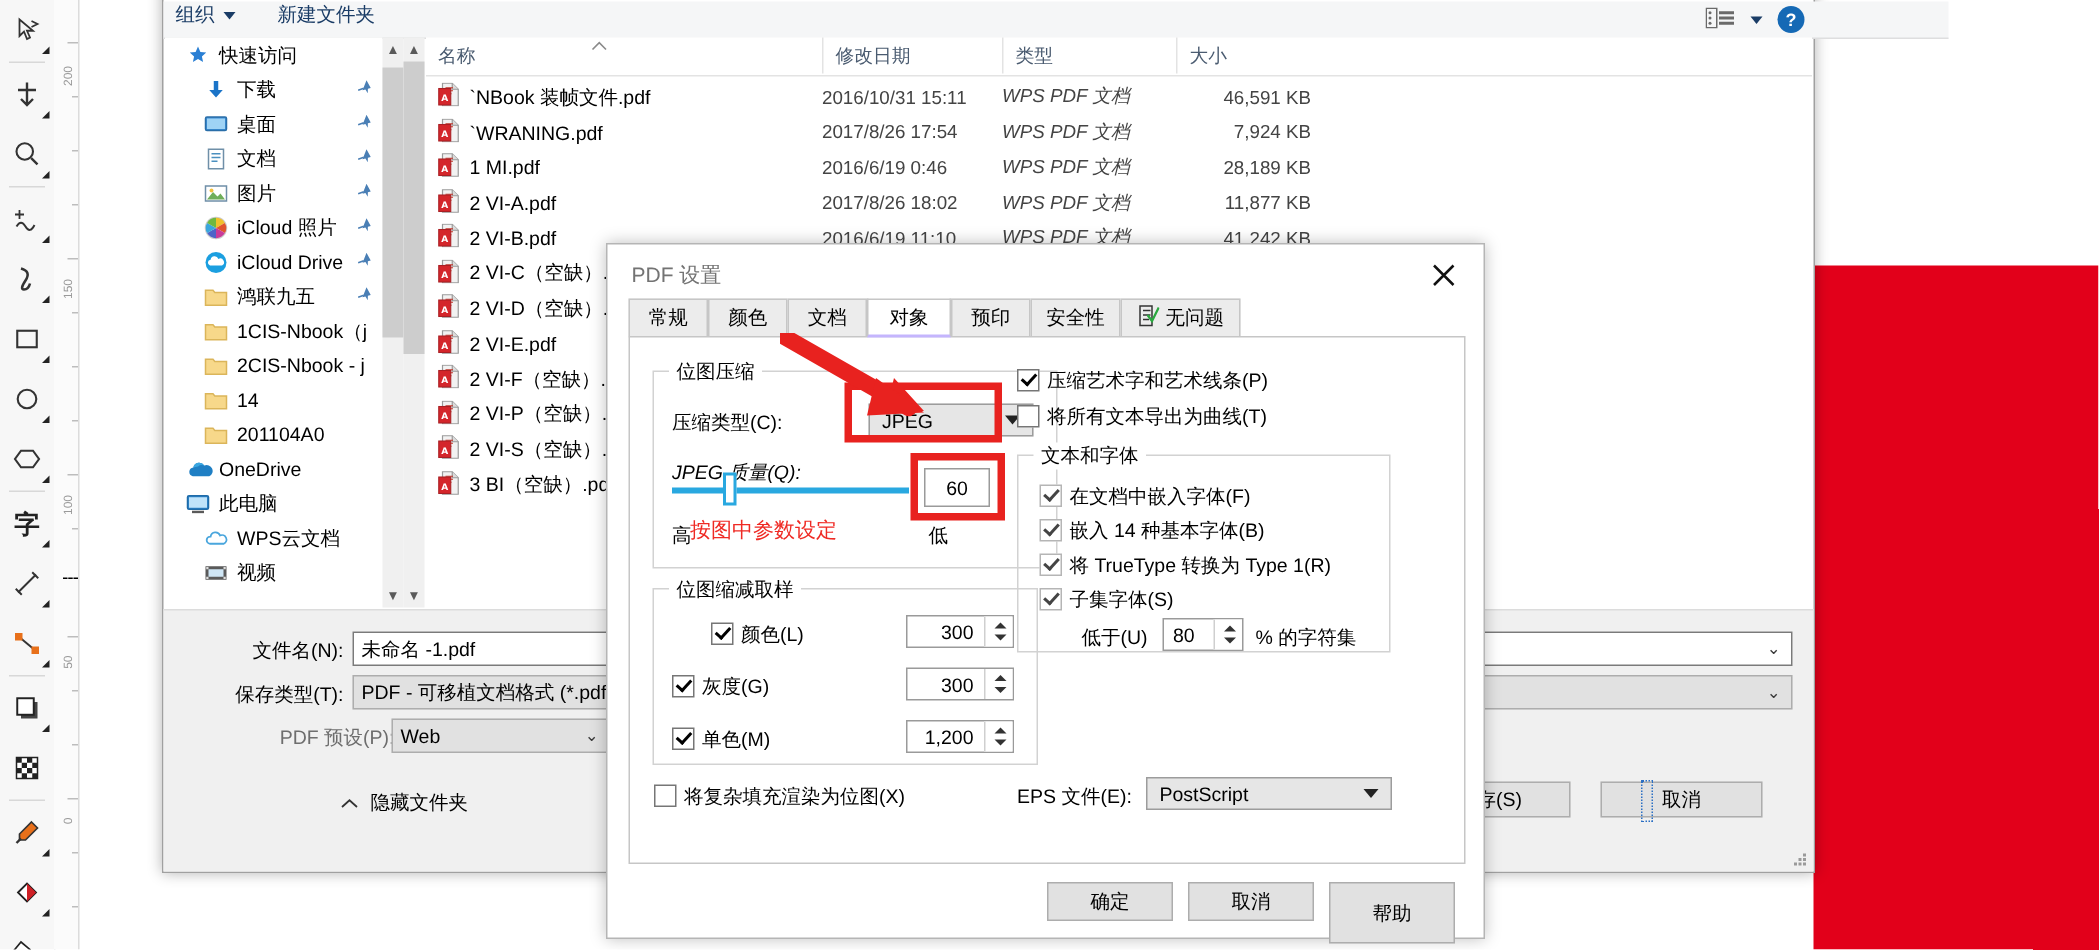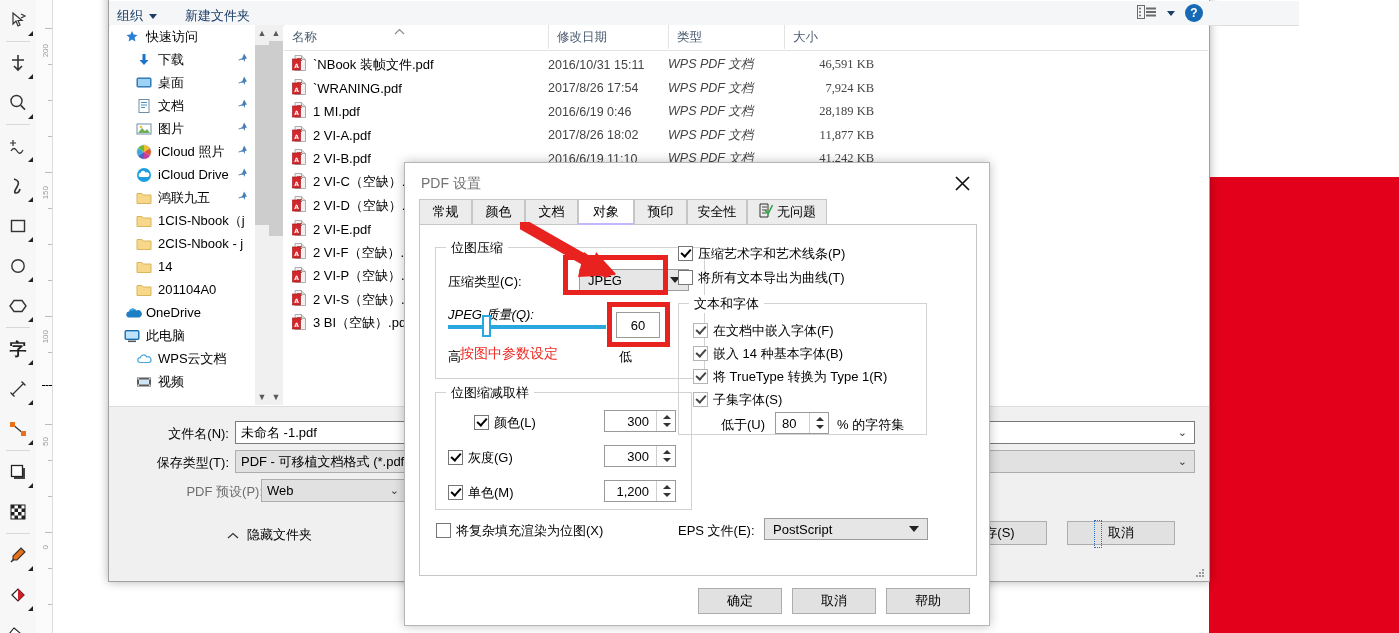--- a/index.html
+++ b/index.html
@@ -29,21 +29,21 @@
         writing-mode:vertical-rl;transform:rotate(180deg);letter-spacing:0px;}
   #rorigin{position:absolute;right:0;width:10px;height:0;border-top:1px dashed #000;}
 
   
   #canvas-area{left:52px;top:0;width:1347px;height:633px;background:#ffffff;}
 
   
   #save-dialog{left:108px;top:-30px;width:1100px;height:610px;background:#ffffff;
       border:1px solid #a0a0a0;box-shadow:0 0 9px rgba(0,0,0,.30);}
   #sd-toolbar{position:absolute;left:0;top:30px;width:1190px;height:24px;background:#f5f6f7;
-      border-bottom:1px solid #dededf;display:flex;align-items:flex-end;}
+      border-bottom:1px solid #dededf;display:flex;align-items:flex-start;}
   .tb-item{color:#1a3c66;font-size:13px;padding:0 8px;cursor:default;display:flex;align-items:center;gap:6px;}
   .caret-dn{width:0;height:0;border-left:4px solid transparent;border-right:4px solid transparent;border-top:5px solid #1a3c66;}
   #tb-right{position:absolute;right:6px;top:30px;height:24px;display:flex;align-items:center;gap:10px;}
   #help-btn{width:18px;height:18px;border-radius:50%;background:#1569b5;color:#fff;font-size:12px;
       font-weight:bold;display:flex;align-items:center;justify-content:center;}
 
   
   #nav-pane{position:absolute;left:1px;top:54px;width:145px;height:380px;background:#fff;overflow:hidden;}
   .nav-item{height:23px;display:flex;align-items:center;font-size:13px;color:#000;padding-left:14px;gap:6px;white-space:nowrap;}
   .nav-item.l2{padding-left:26px;}
@@ -62,21 +62,21 @@
 
   #file-pane{position:absolute;left:175px;top:54px;width:924px;height:380px;background:#fff;}
   #col-head{position:absolute;left:0;top:0;width:924px;height:25px;background:#fff;border-bottom:1px solid #e3e3e3;}
   .col{position:absolute;top:0;height:24px;display:flex;align-items:center;font-size:12.5px;color:#4a5b70;
        border-left:1px solid #e3e3e3;padding-left:8px;box-sizing:border-box;}
   .sort-caret{position:absolute;top:1px;color:#7a7a7a;font-size:10px;}
   .frow{position:absolute;left:0;height:23px;display:flex;align-items:center;font-size:13px;width:924px;}
   .fname{position:absolute;left:8px;display:flex;align-items:center;gap:7px;white-space:nowrap;}
   .fdate{position:absolute;left:264px;color:#444;font-size:12.5px;}
   .ftype{position:absolute;left:384px;color:#444;font-size:12.5px;font-style:italic;}
-  .fsize{position:absolute;left:500px;width:90px;text-align:right;color:#444;font-size:12.5px;font-family:Liberation Serif, serif;}
+  .fsize{position:absolute;left:500px;width:90px;text-align:right;color:#444;font-size:12.5px;}
 
   
   #sd-bottom{position:absolute;left:0;top:435px;width:1100px;height:174px;background:#f0f0f0;border-top:1px solid #dcdcdc;}
   .fld-label{position:absolute;font-size:13px;color:#000;text-align:right;}
   .fld-label.dim{color:#6e6e6e;}
   .txtbox{position:absolute;height:23px;background:#fff;border:1px solid #7a7a7a;
       display:flex;align-items:center;padding-left:5px;font-size:13px;box-sizing:border-box;}
   .combobox{position:absolute;height:23px;background:#e1e1e1;border:1px solid #adadad;
       display:flex;align-items:center;padding-left:5px;font-size:13px;box-sizing:border-box;}
   .combobox .chev, .txtbox .chev{margin-left:auto;margin-right:7px;color:#3a3a3a;font-size:11px;}
@@ -868,21 +868,21 @@
     </div>
   </div>
 
   <div id="pdf-footer">
     <div class="btn" style="left:293px;top:13px;width:84px;height:26px;">
       <span>确定</span>
     </div>
     <div class="btn" style="left:387px;top:13px;width:84px;height:26px;">
       <span>取消</span>
     </div>
-    <div class="btn" style="left:481px;top:13px;width:84px;height:26px;">
+    <div class="btn" style="left:481px;top:13px;width:84px;height:41px;">
       <span>帮助</span>
     </div>
   </div>
 </div>
 
 <div class="abs" id="q-slider"></div>
 <div class="abs" id="q-thumb"></div>
 
 <div class="abs redbox" style="left:563px;top:255px;width:105px;height:40px;"></div>
 <div class="abs redbox" style="left:607px;top:302px;width:63px;height:45px;"></div>

